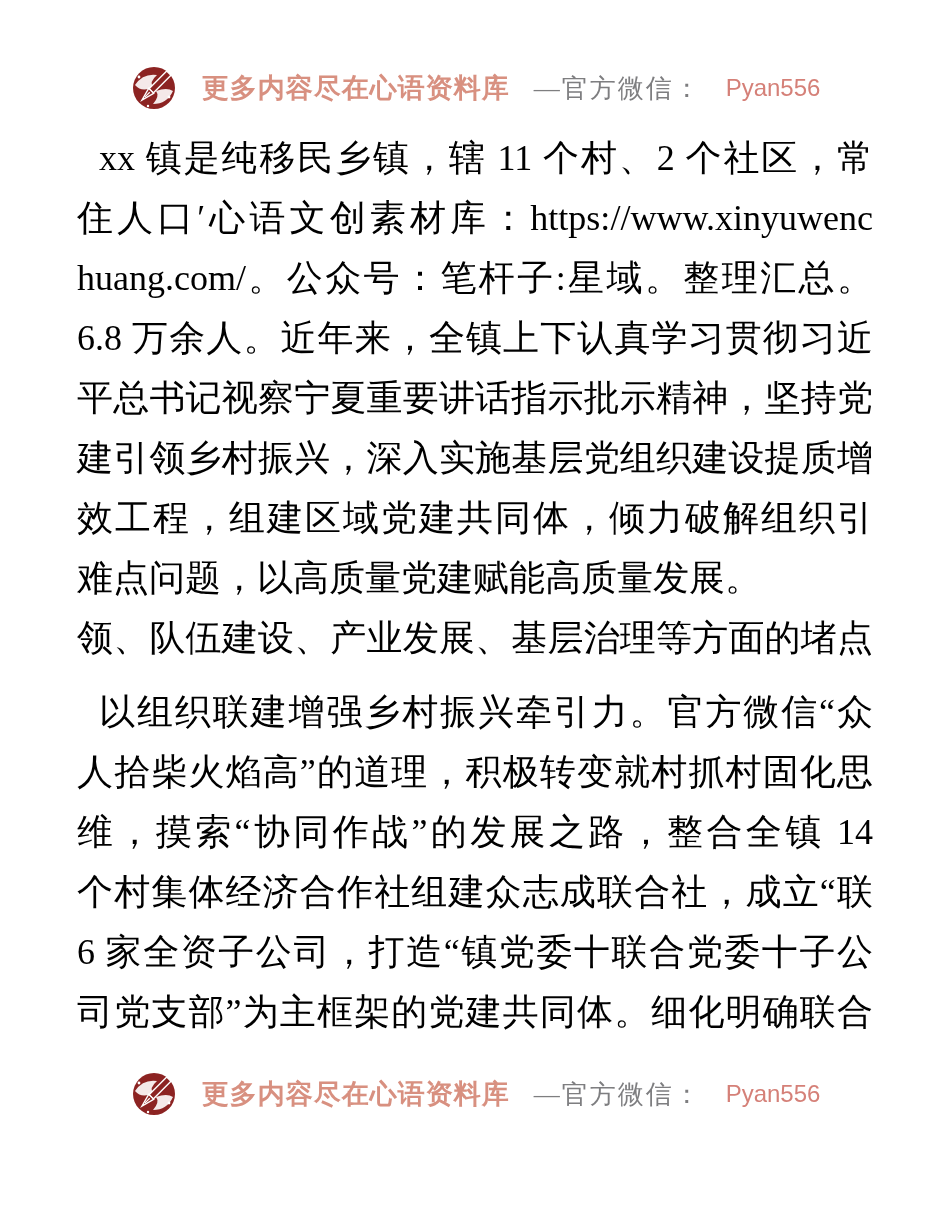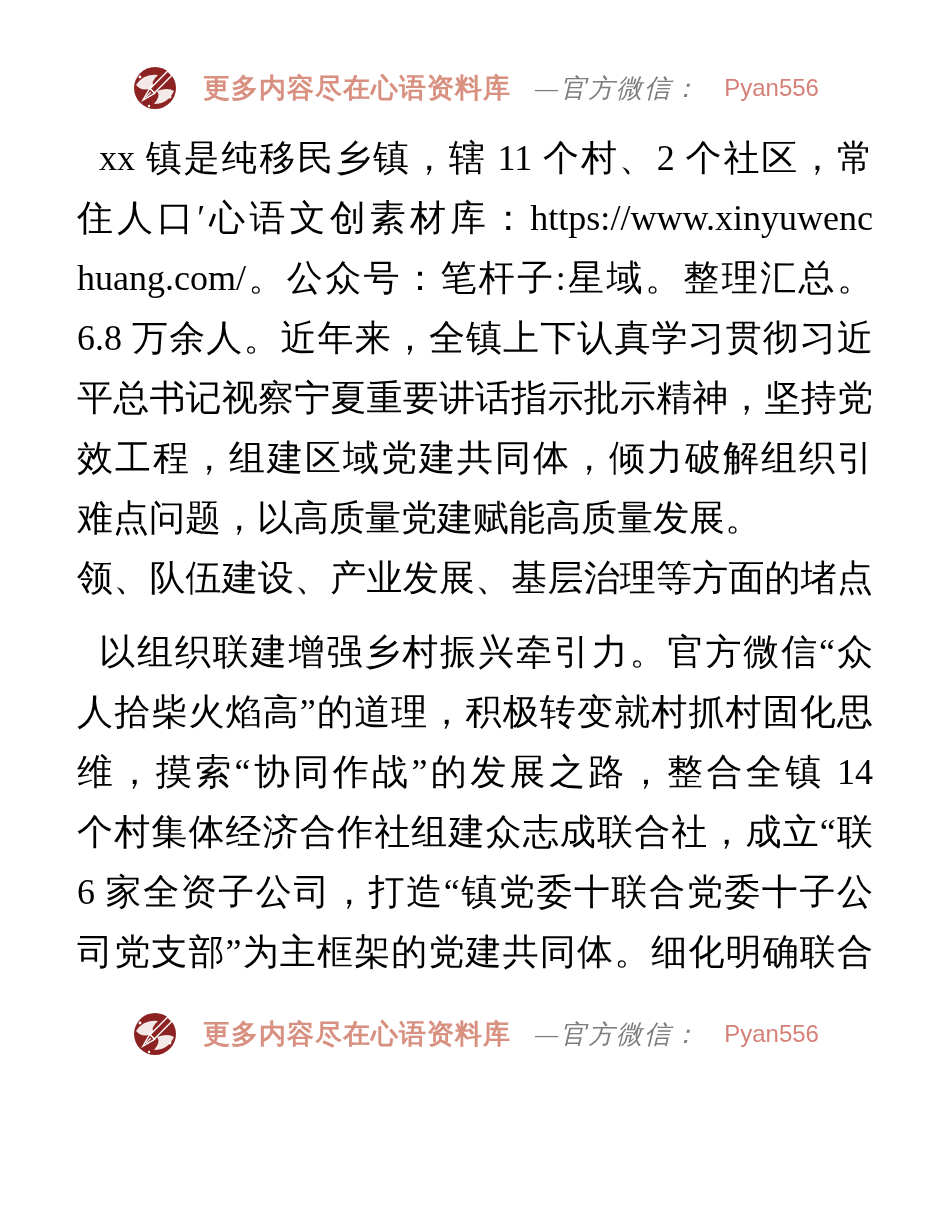--- a/index.html
+++ b/index.html
@@ -25,21 +25,20 @@
   .brand-text{
     color:#d89080;
     font-size:27px;
     font-weight:bold;
     letter-spacing:1px;
     white-space:nowrap;
   }
   .wechat-label{
     color:#7e7e80;
     font-size:26px;
-    font-style:italic;
     letter-spacing:2px;
     white-space:nowrap;
   }
   .wechat-id{
     color:#d58078;
     font-size:24px;
     font-family:"Liberation Sans","DejaVu Sans",sans-serif;
     white-space:nowrap;
   }
   
@@ -89,20 +88,21 @@
   </div>
 
   <div class="doc">
 
     <div class="para">
       <div class="line indent">xx 镇是纯移民乡镇，辖 11 个村、2 个社区，常</div>
       <div class="line">住人口′心语文创素材库：https://www.xinyuwenc</div>
       <div class="line">huang.com/。公众号：笔杆子:星域。整理汇总。</div>
       <div class="line">6.8 万余人。近年来，全镇上下认真学习贯彻习近</div>
       <div class="line">平总书记视察宁夏重要讲话指示批示精神，坚持党</div>
+      <div class="line">建引领乡村振兴，深入实施基层党组织建设提质增</div>
       <div class="line">效工程，组建区域党建共同体，倾力破解组织引</div>
       <div class="line para-end">难点问题，以高质量党建赋能高质量发展。</div>
       <div class="line">领、队伍建设、产业发展、基层治理等方面的堵点</div>
     </div>
 
     <div class="para">
       <div class="line indent">以组织联建增强乡村振兴牵引力。官方微信“众</div>
       <div class="line">人拾柴火焰高”的道理，积极转变就村抓村固化思</div>
       <div class="line">维，摸索“协同作战”的发展之路，整合全镇 14</div>
       <div class="line">个村集体经济合作社组建众志成联合社，成立“联</div>

